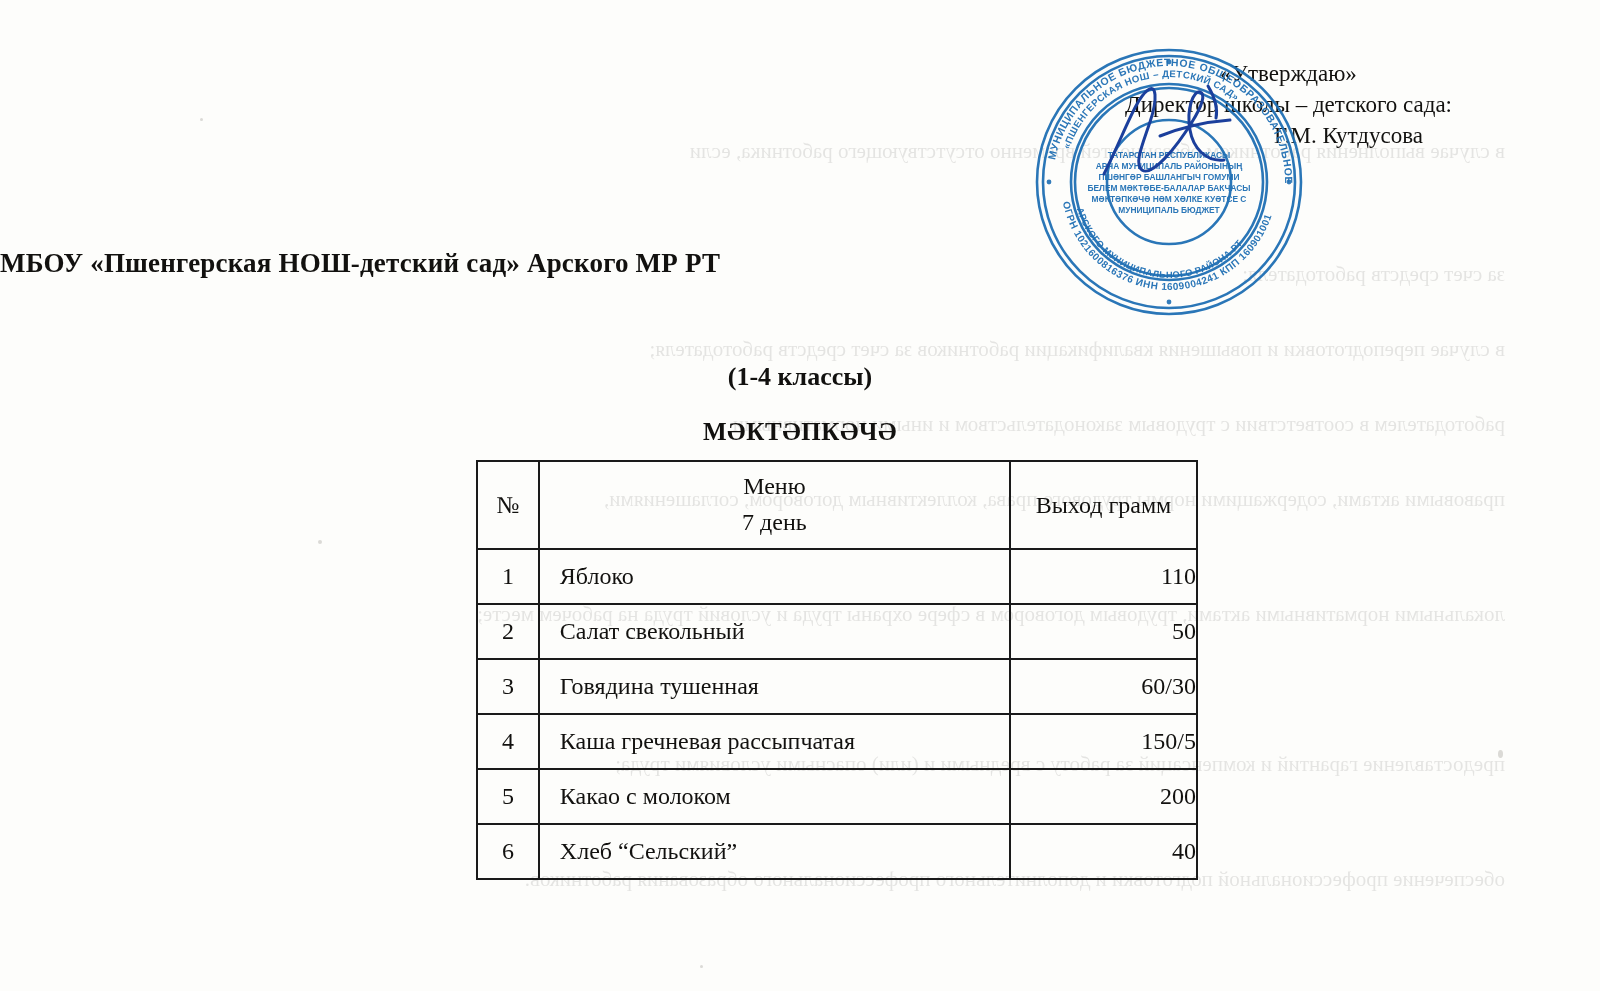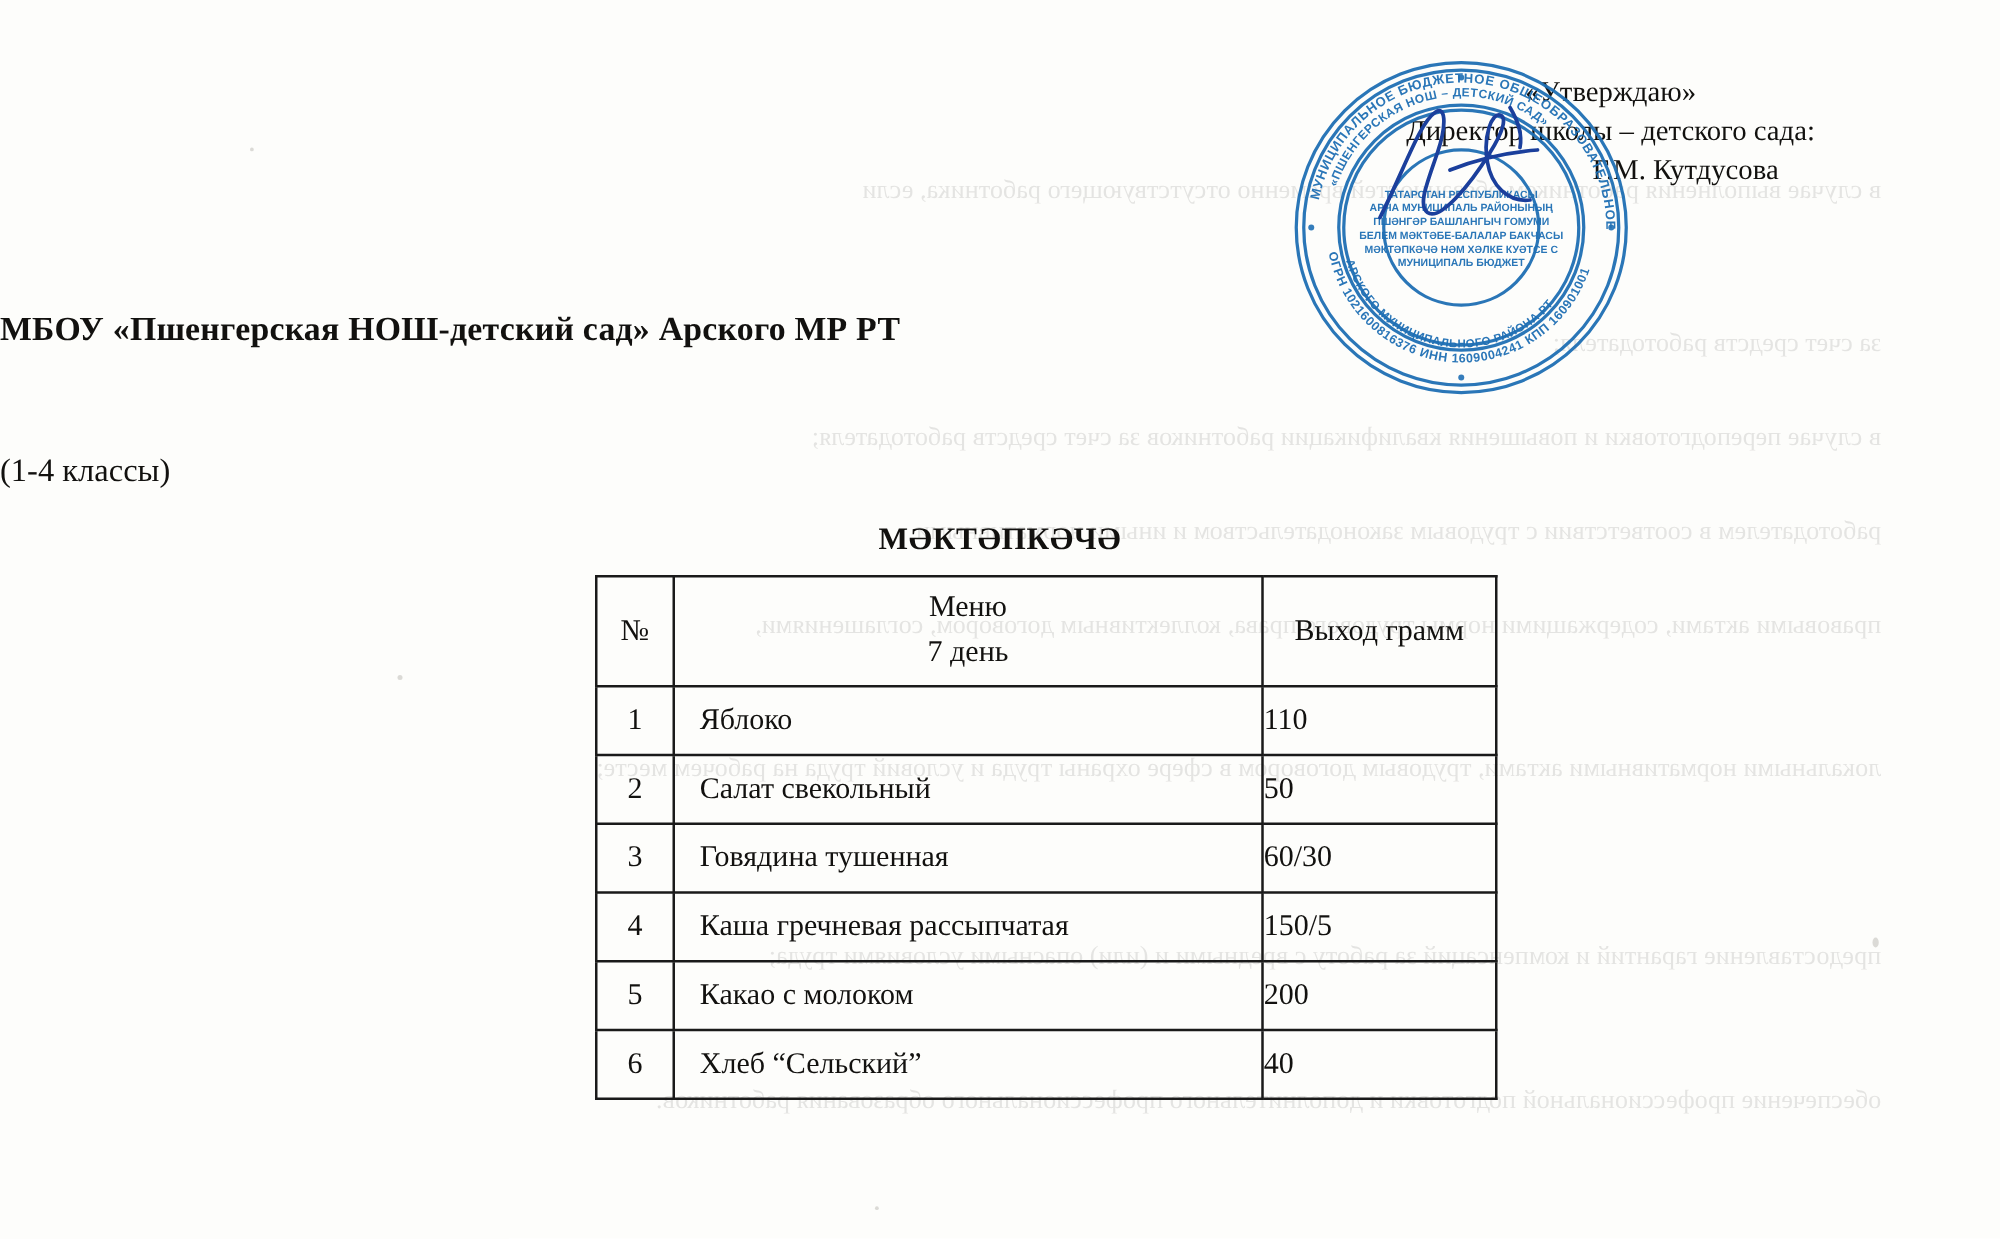--- a/index.html
+++ b/index.html
@@ -96,22 +96,23 @@
     width: 100%;
     text-align: center;
     font-size: 26px;
     font-weight: bold;
   }
   .doc-classes {
     position: absolute;
     top: 362px;
     left: 0;
     width: 100%;
+    text-align: center;
     font-size: 26px;
-    font-weight: normal;
+    font-weight: bold;
   }
   .doc-day {
     position: absolute;
     top: 418px;
     left: 0;
     width: 100%;
     text-align: center;
     font-size: 25px;
     font-weight: bold;
     letter-spacing: .6px;
@@ -134,21 +135,21 @@
     padding: 0;
     height: 53px;
     vertical-align: middle;
   }
   table.menu th {
     font-weight: normal;
     text-align: center;
   }
   .col-num   { width: 62px;  text-align: center; }
   .col-menu  { width: 468px; text-align: left; padding-left: 20px !important; }
-  .col-out   { width: 192px; text-align: left; }
+  .col-out   { width: 192px; text-align: right; }
   .head-cell-menu {
     text-align: center;
     padding: 6px 0 8px 0 !important;
     height: 96px;
     border-radius: 21px;
   }
   .head-cell-menu .h-line1 { display: block; line-height: 36px; }
   .head-cell-menu .h-line2 { display: block; line-height: 36px; }
   .head-num, .head-out { height: 96px; }
 

